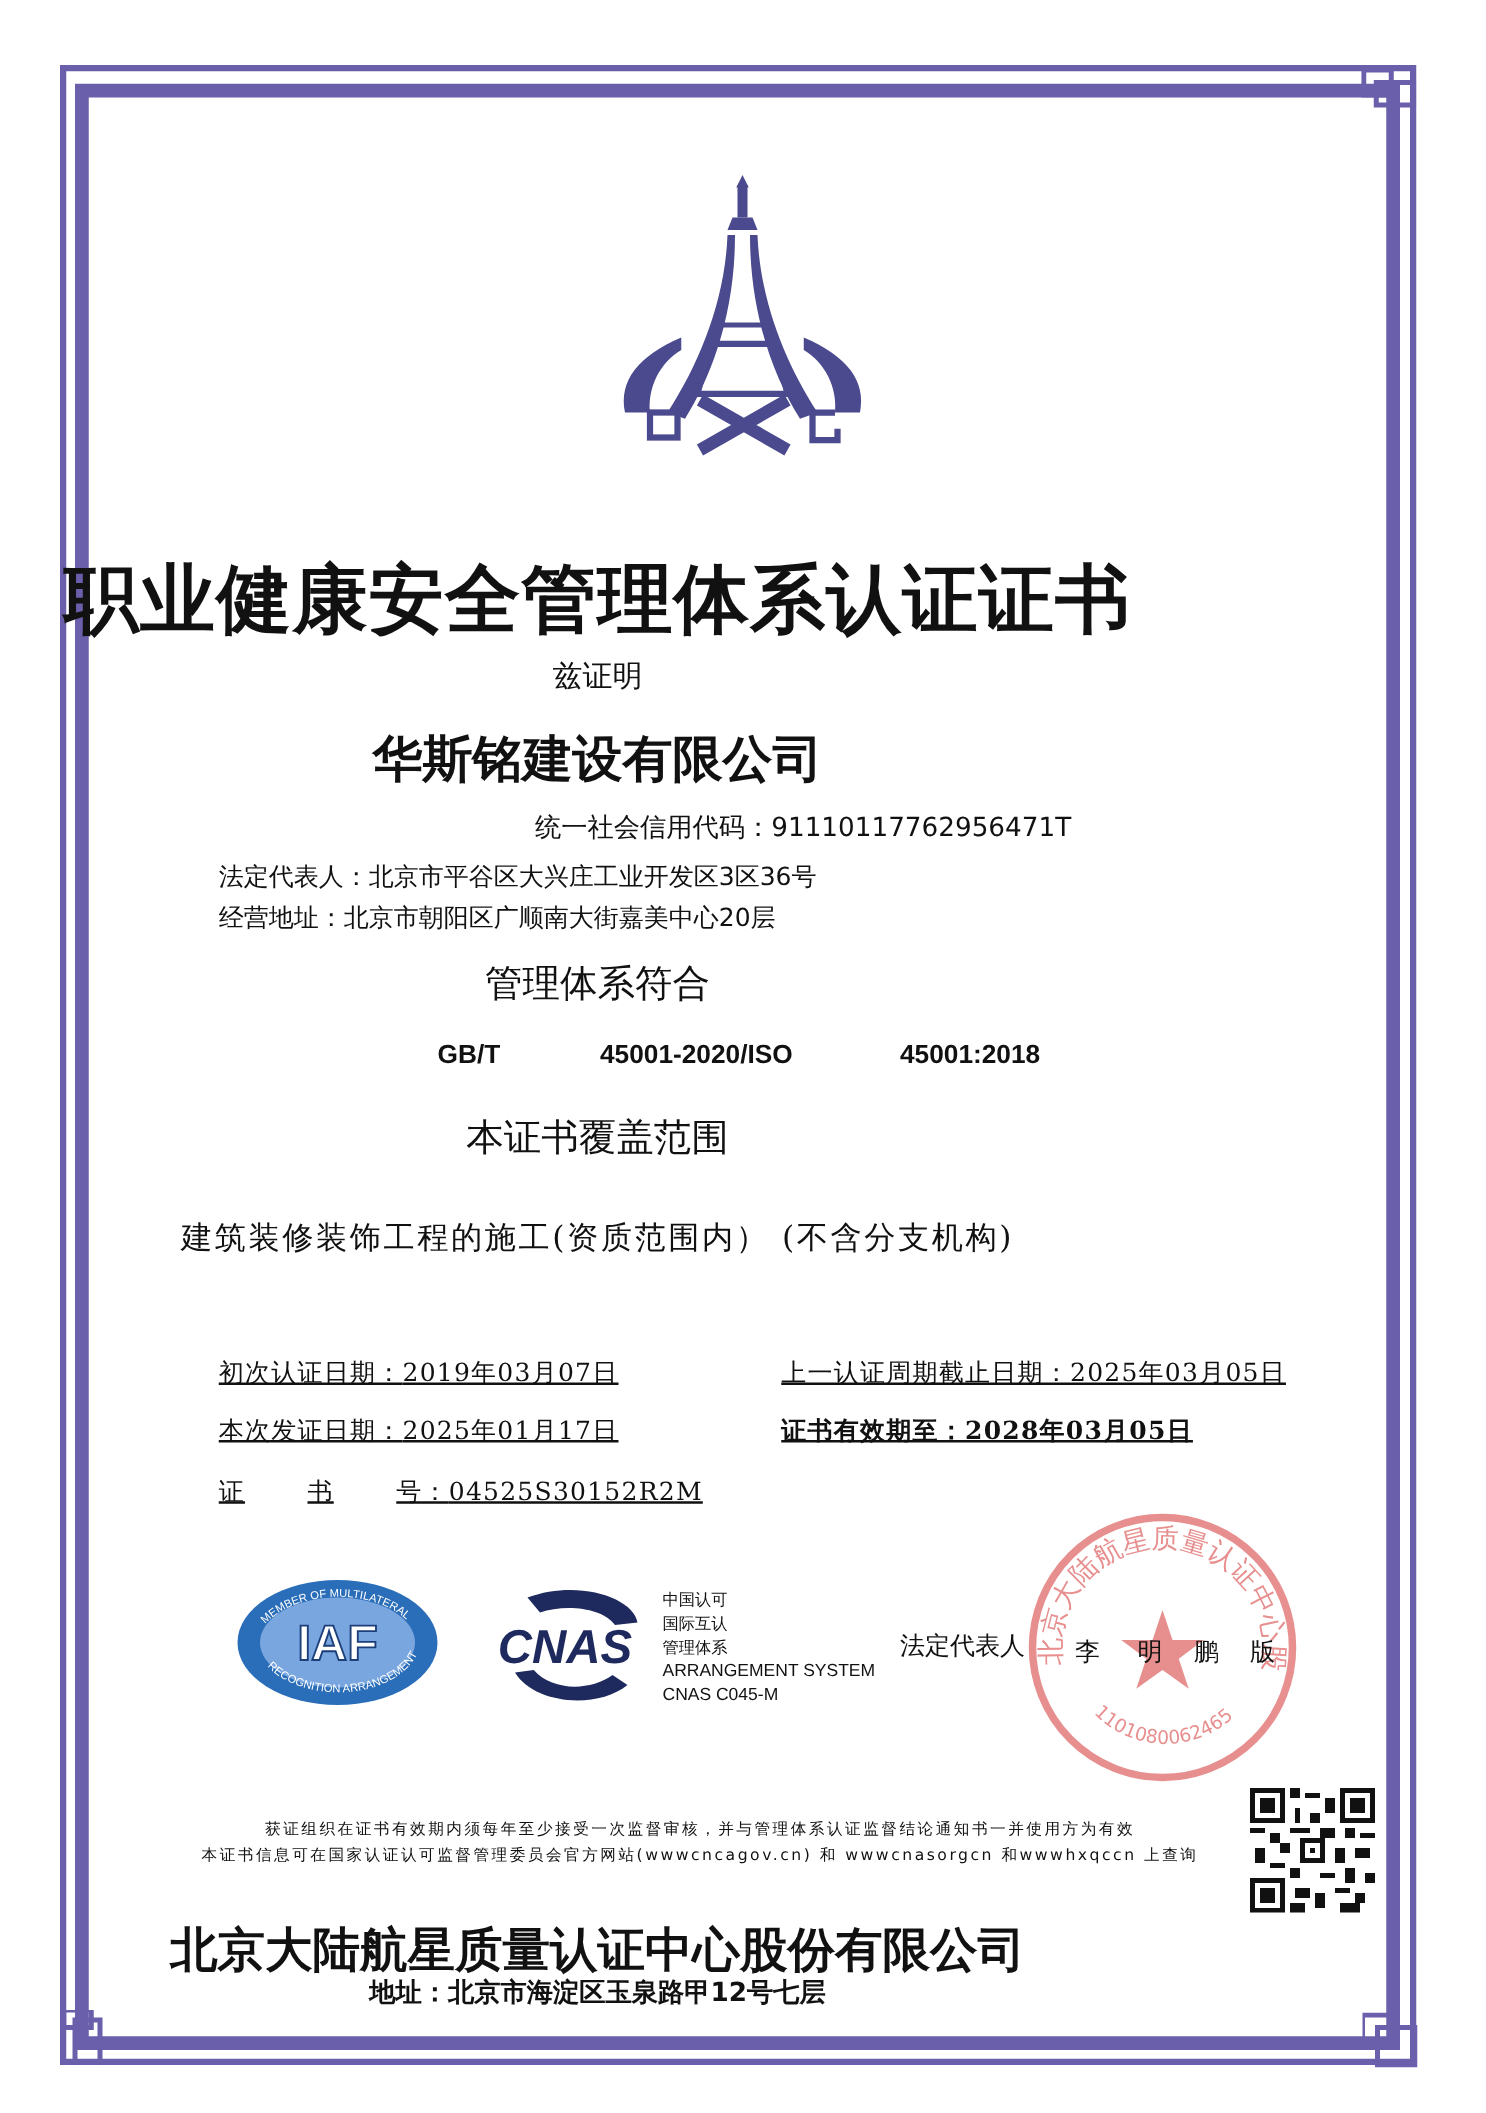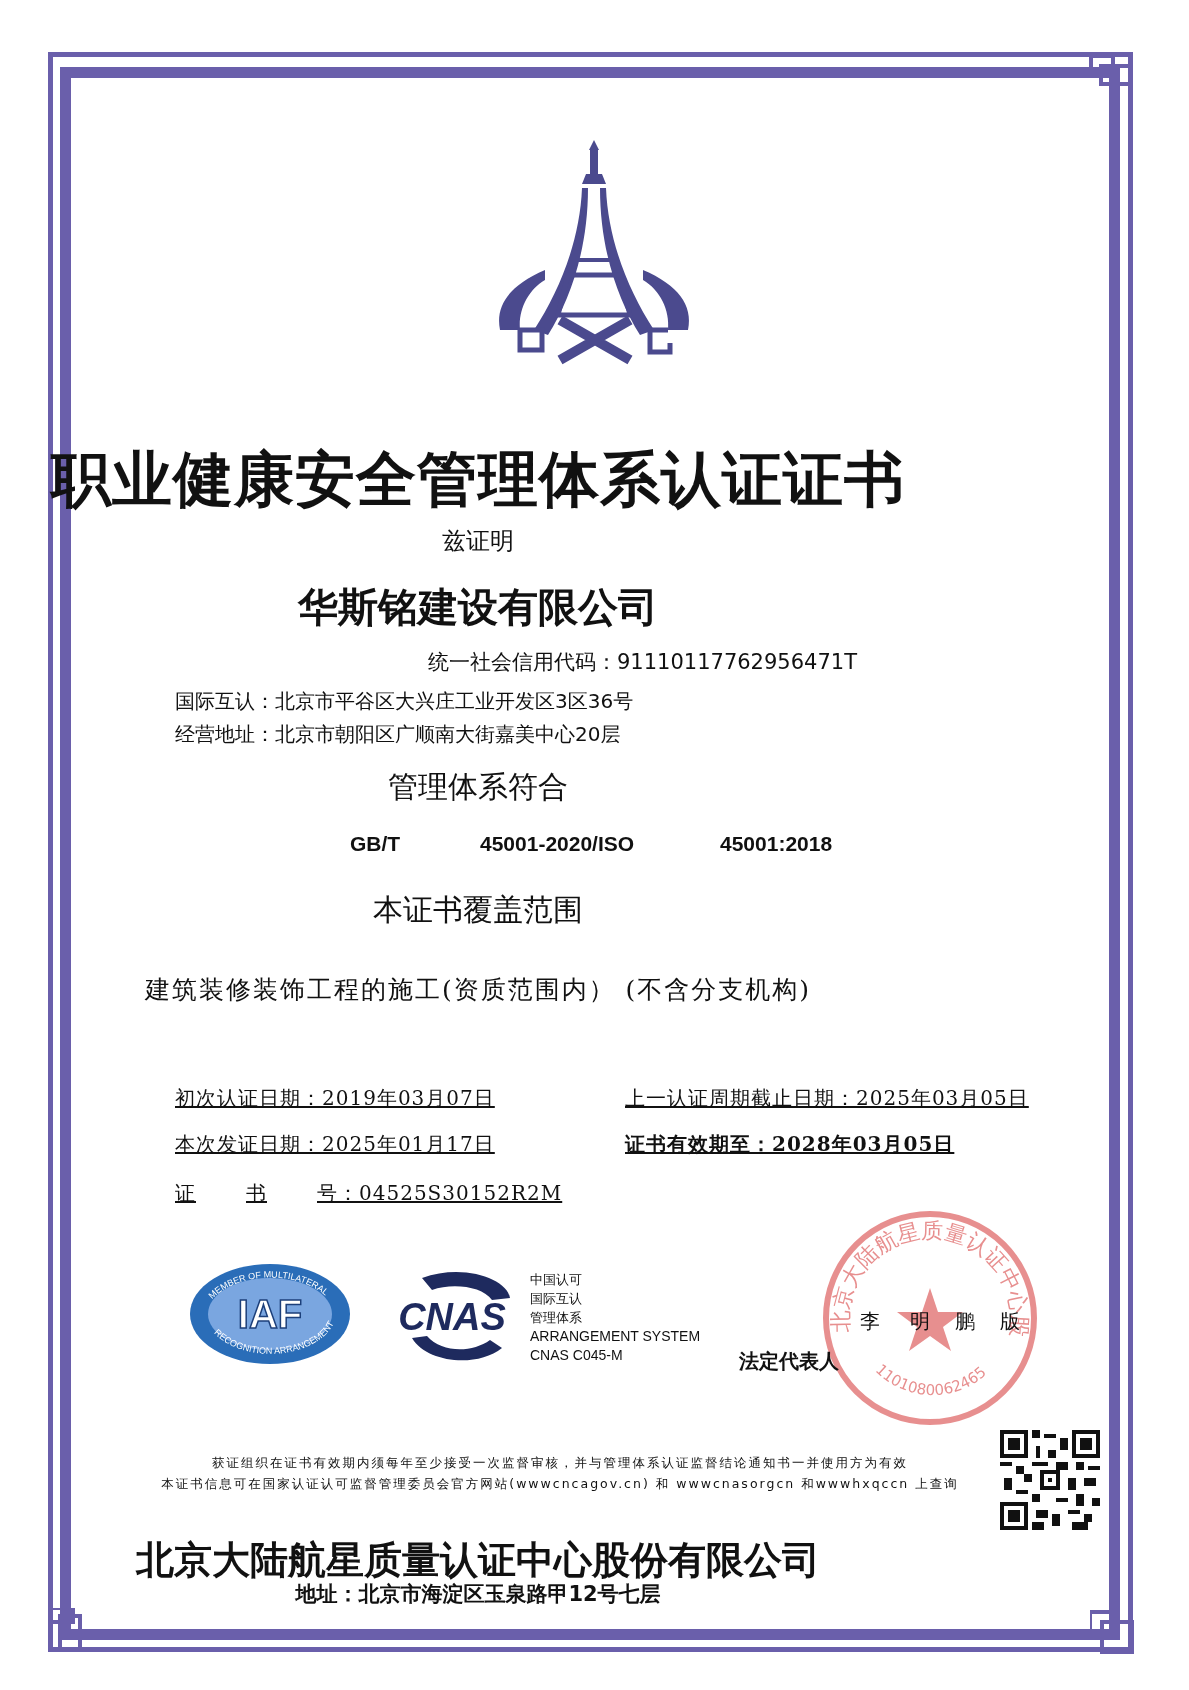--- a/index.html
+++ b/index.html
@@ -14,21 +14,21 @@
   .company{top:580px;font-size:40px;font-weight:bold;}
   .credit{top:648px;font-size:21px;left:380px;width:auto;text-align:left;margin-left:48px;}
   .addr{position:absolute;left:175px;font-size:20px;}
   .conform{top:767px;font-size:30px;font-family:"DejaVu Serif",serif;}
   .std{position:absolute;top:832px;font-size:21px;font-weight:bold;font-family:"Liberation Sans",sans-serif;}
   .coverage{top:890px;font-size:30px;font-family:"DejaVu Serif",serif;}
   .scope{top:973px;font-size:25px;font-family:"DejaVu Serif",serif;letter-spacing:2px;text-align:center;}
   .dl{position:absolute;font-size:20px;font-family:"DejaVu Serif",serif;letter-spacing:1px;text-decoration:underline;}
   .bold{font-weight:bold;}
   .cnas-text{position:absolute;left:530px;top:1270px;font-size:13px;line-height:19px;font-family:"Liberation Sans",sans-serif;}
-  .rep{position:absolute;left:720px;top:1348px;font-size:20px;font-weight:bold;margin-left:19px;}
+  .rep{position:absolute;left:720px;top:1303px;font-size:20px;font-weight:normal;}
   .rep-name{position:absolute;top:1308px;font-size:20px;}
   .notes{position:absolute;left:140px;width:840px;top:1452px;font-size:12.5px;line-height:21px;letter-spacing:2px;text-align:center;font-family:"DejaVu Sans",sans-serif;}
   .issuer{top:1535px;font-size:38px;font-weight:bold;}
   .issuer-addr{top:1580px;font-size:21px;font-weight:bold;}
 </style>
 </head>
 <body>
 
 <div class="frame-outer"></div>
 <div class="frame-inner"></div>
@@ -65,21 +65,21 @@
 
 <div class="center title">职业健康安全管理体系认证证书</div>
 <div class="center hereby">兹证明</div>
 <div class="center company">华斯铭建设有限公司</div>
 
 <div class="center credit">
   <span>统一社会信用代码：</span><span>91110117762956471T</span>
 </div>
 
 <div class="addr" style="top:688px">
-  <span>国际互认：</span><span>北京市平谷区大兴庄工业开发区3区36号</span>
+  <span>法定代表人：</span><span>北京市平谷区大兴庄工业开发区3区36号</span>
 </div>
 <div class="addr" style="top:721px">
   <span>经营地址：</span><span>北京市朝阳区广顺南大街嘉美中心20层</span>
 </div>
 
 <div class="center conform">管理体系符合</div>
 
 <div class="std" style="left:350px">GB/T</div>
 <div class="std" style="left:480px">45001-2020/ISO</div>
 <div class="std" style="left:720px">45001:2018</div>

